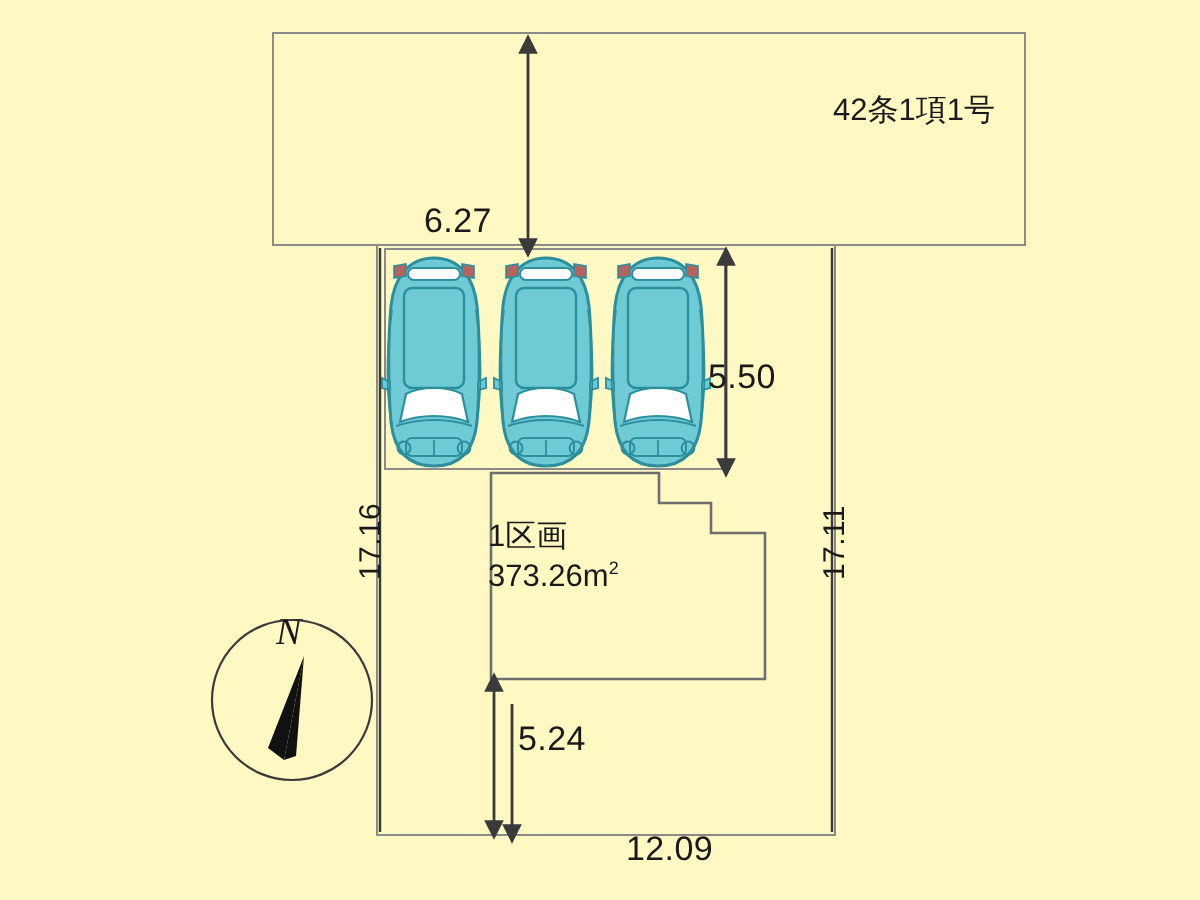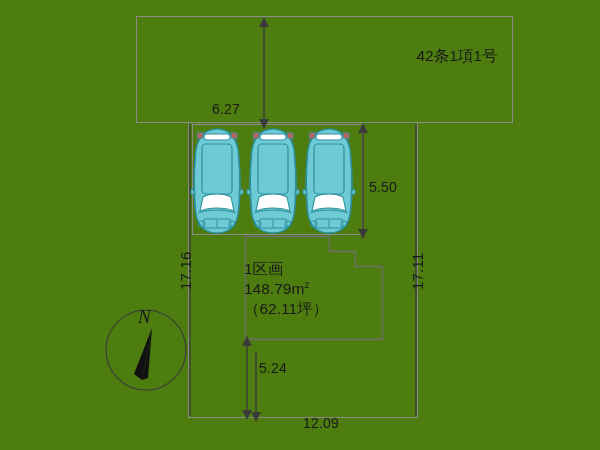--- a/index.html
+++ b/index.html
@@ -4,34 +4,34 @@
 <style>
   html, body {
     margin: 0;
     padding: 0;
     background: #ffffff;
   }
   #stage {
     position: relative;
     width: 600px;
     height: 450px;
-    background: #4d7c0f;
+    background: #fef9c3;
     font-family: "Liberation Sans", "DejaVu Sans", sans-serif;
     overflow: hidden;
   }
 
   
   .txt {
     position: absolute;
     color: #1a1a1a;
     white-space: nowrap;
     line-height: 1.22;
   }
   .dim {
-    font-size: 14px;
+    font-size: 17px;
     letter-spacing: 0.2px;
   }
   .dim-v {
     font-size: 15px;
     transform: rotate(-90deg);
     transform-origin: left top;
     letter-spacing: 0.2px;
   }
   .road-txt {
     font-size: 15.5px;
@@ -157,36 +157,35 @@
     <line x1="256" y1="352" x2="256" y2="417" stroke="#3a3a3a" stroke-width="1.4" marker-end="url(#ahead)"></line>
   </svg>
 
   <div class="txt road-txt" style="left:398px; top:44px; width:118px;">
     <div>42条1項1号</div>
   </div>
 
   <div class="txt plot-txt" style="left:244px; top:259px; width:108px;">
     <div>1区画</div>
     <div>
-      <span>148.79</span><span>m</span><span class="sup">2</span>
+      <span>373.26</span><span>m</span><span class="sup">2</span>
     </div>
-    <div>（62.11坪）</div>
   </div>
 
   <div class="txt dim" style="left:212px; top:101px;">6.27</div>
 
-  <div class="txt dim" style="left:369px; top:179px;">5.50</div>
+  <div class="txt dim" style="left:354px; top:179px;">5.50</div>
 
   <div class="txt dim-v" style="left:177px; top:290px;">17.16</div>
 
   <div class="txt dim-v" style="left:409px; top:290px;">17.11</div>
 
   <div class="txt dim" style="left:259px; top:360px;">5.24</div>
 
-  <div class="txt dim" style="left:303px; top:415px;">12.09</div>
+  <div class="txt dim" style="left:313px; top:415px;">12.09</div>
 
   <div class="compass" style="left:104px; top:308px;">
     <svg width="84" height="84" viewBox="0 0 84 84" xmlns="http://www.w3.org/2000/svg">
       <circle cx="42" cy="42" r="40" fill="none" stroke="#3a3a3a" stroke-width="1.1"></circle>
 
       <path d="M 48 20 L 38 72 L 30 66 Z" fill="#111111"></path>
       <path d="M 48 20 L 38 72 L 44 70 Z" fill="#111111"></path>
     </svg>
     <div class="txt" style="left:34px; top:-3px; font-family:'Liberation Serif', serif; font-style:italic; font-size:19px;">N</div>
   </div>

